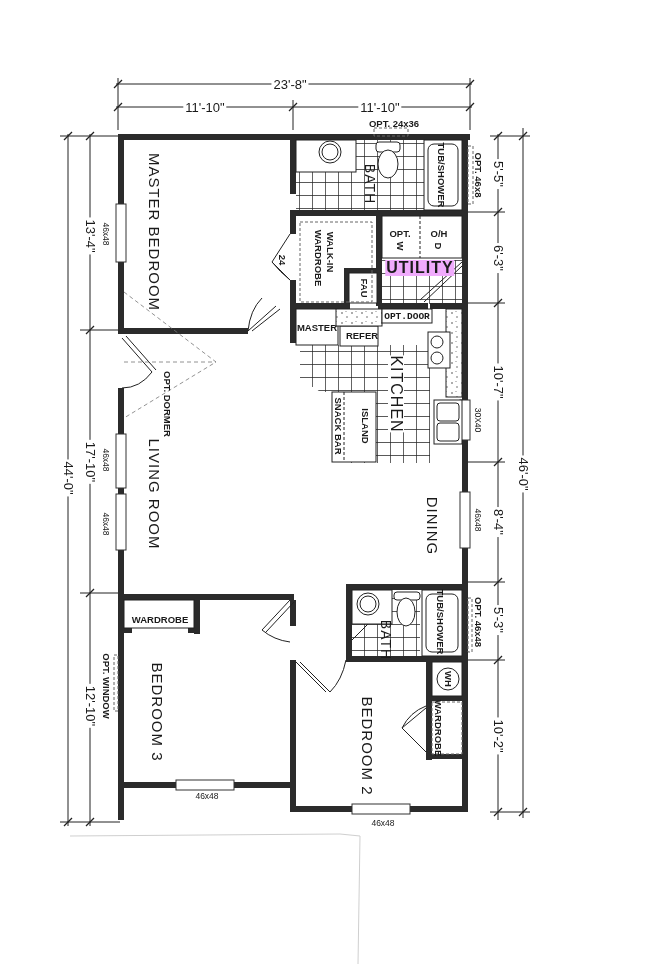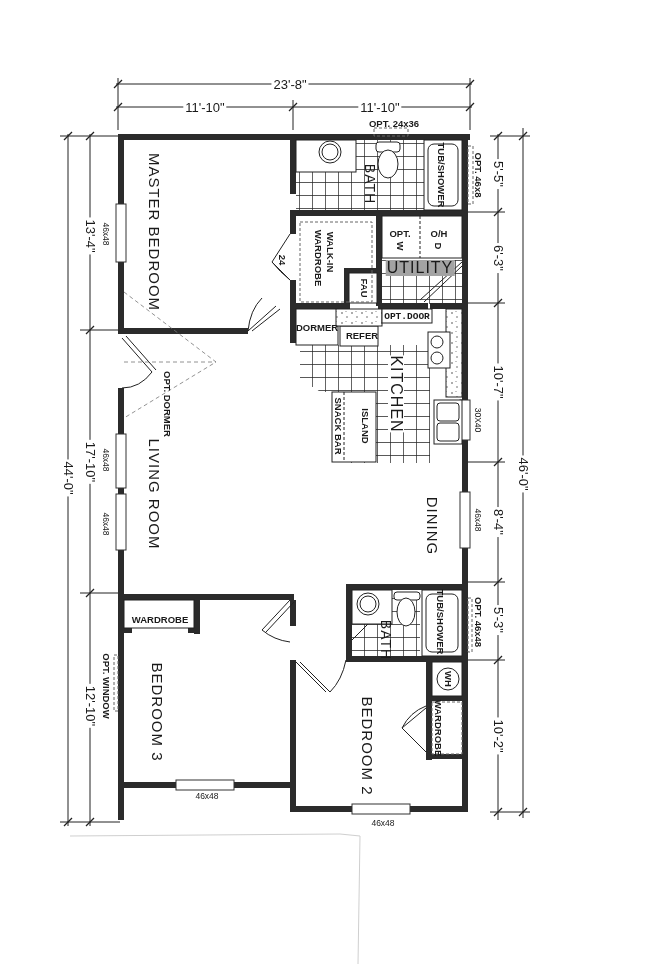--- a/index.html
+++ b/index.html
@@ -268,39 +268,39 @@
 <span class="lbl dimv rot90" style="left:498px;top:382px;">10'-7"</span>
 <span class="lbl dimv rot90" style="left:498px;top:522px;">8'-4"</span>
 <span class="lbl dimv rot90" style="left:498px;top:620px;">5'-3"</span>
 <span class="lbl dimv rot90" style="left:498px;top:736px;">10'-2"</span>
 <span class="lbl dimv rot90" style="left:523px;top:474px;">46'-0"</span>
 
 <span class="lbl room rot90" style="left:154px;top:232px;">MASTER BEDROOM</span>
 <span class="lbl room rot90" style="left:370px;top:184px;font-size:14px;">BATH</span>
 <span class="lbl small rot90" style="left:330px;top:252px;">WALK-IN</span>
 <span class="lbl small rot90" style="left:318px;top:258px;">WARDROBE</span>
-<span class="lbl room flat" style="left:420px;top:268px;font-size:16px;background:#a3a3a3;padding:0 1px;">UTILITY</span>
+<span class="lbl room flat" style="left:420px;top:268px;font-size:16px;background:#f0abfc;padding:0 1px;font-weight:bold;">UTILITY</span>
 <span class="lbl room rot90" style="left:396px;top:394px;font-size:16px;background:#fff;">KITCHEN</span>
 <span class="lbl room rot90" style="left:154px;top:494px;">LIVING ROOM</span>
 <span class="lbl room rot90" style="left:432px;top:526px;">DINING</span>
 <span class="lbl room rot90" style="left:386px;top:640px;font-size:14px;">BATH</span>
 <span class="lbl room rot90" style="left:367px;top:746px;">BEDROOM 2</span>
 <span class="lbl room rot90" style="left:157px;top:712px;">BEDROOM 3</span>
 
 <span class="lbl small rot90" style="left:441px;top:175px;">TUB/SHOWER</span>
 <span class="lbl small rot90" style="left:440px;top:622px;">TUB/SHOWER</span>
 <span class="lbl small flat" style="left:394px;top:124px;">OPT. 24x36</span>
 <span class="lbl small rot90" style="left:478px;top:175px;">OPT. 46x8</span>
 <span class="lbl small rot90" style="left:478px;top:622px;">OPT. 46x48</span>
 <span class="lbl small flat" style="left:400px;top:234px;">OPT.</span>
 <span class="lbl small rot90" style="left:400px;top:246px;">W</span>
 <span class="lbl small flat" style="left:439px;top:234px;">O/H</span>
 <span class="lbl small rot90" style="left:438px;top:246px;">D</span>
 <span class="lbl small rot90" style="left:364px;top:288px;">FAU</span>
-<span class="lbl small flat" style="left:317px;top:328px;">DORMER</span>
+<span class="lbl small flat" style="left:317px;top:328px;">MASTER</span>
 <span class="lbl small flat" style="left:362px;top:336px;">REFER</span>
 <span class="lbl small flat" style="left:407px;top:317px;font-family:Liberation Mono, monospace;">OPT.DOOR</span>
 <span class="lbl small rot90" style="left:365px;top:426px;">ISLAND</span>
 <span class="lbl small rot90" style="left:338px;top:426px;">SNACK BAR</span>
 <span class="lbl small rot90" style="left:167px;top:404px;">OPT. DORMER</span>
 <span class="lbl small flat" style="left:160px;top:620px;">WARDROBE</span>
 <span class="lbl small rot90" style="left:438px;top:728px;">WARDROBE</span>
 <span class="lbl small rot90" style="left:448px;top:679px;">WH</span>
 <span class="lbl small rot90" style="left:106px;top:686px;">OPT. WINDOW</span>
 <span class="lbl small rot90" style="left:282px;top:260px;">24</span>

